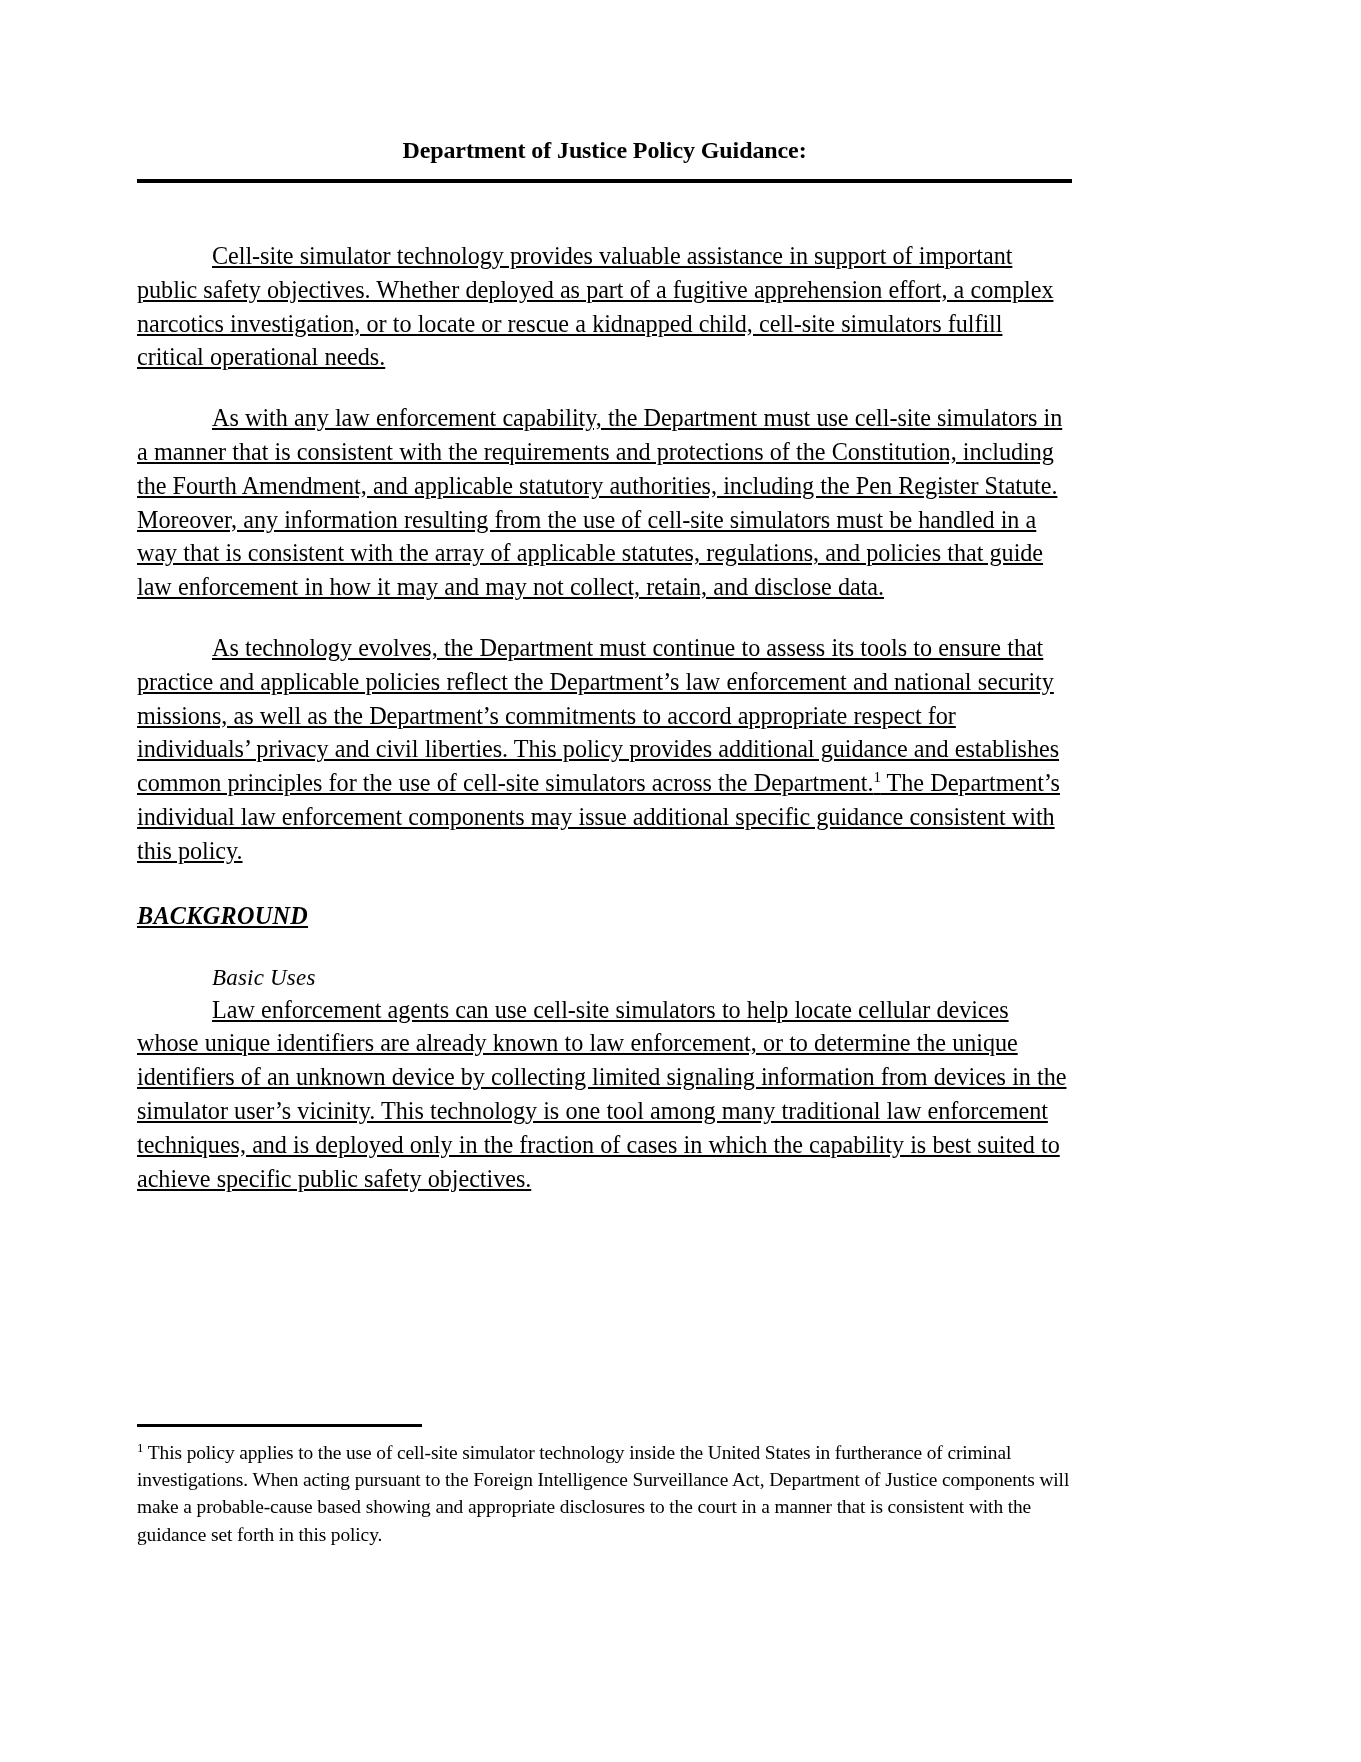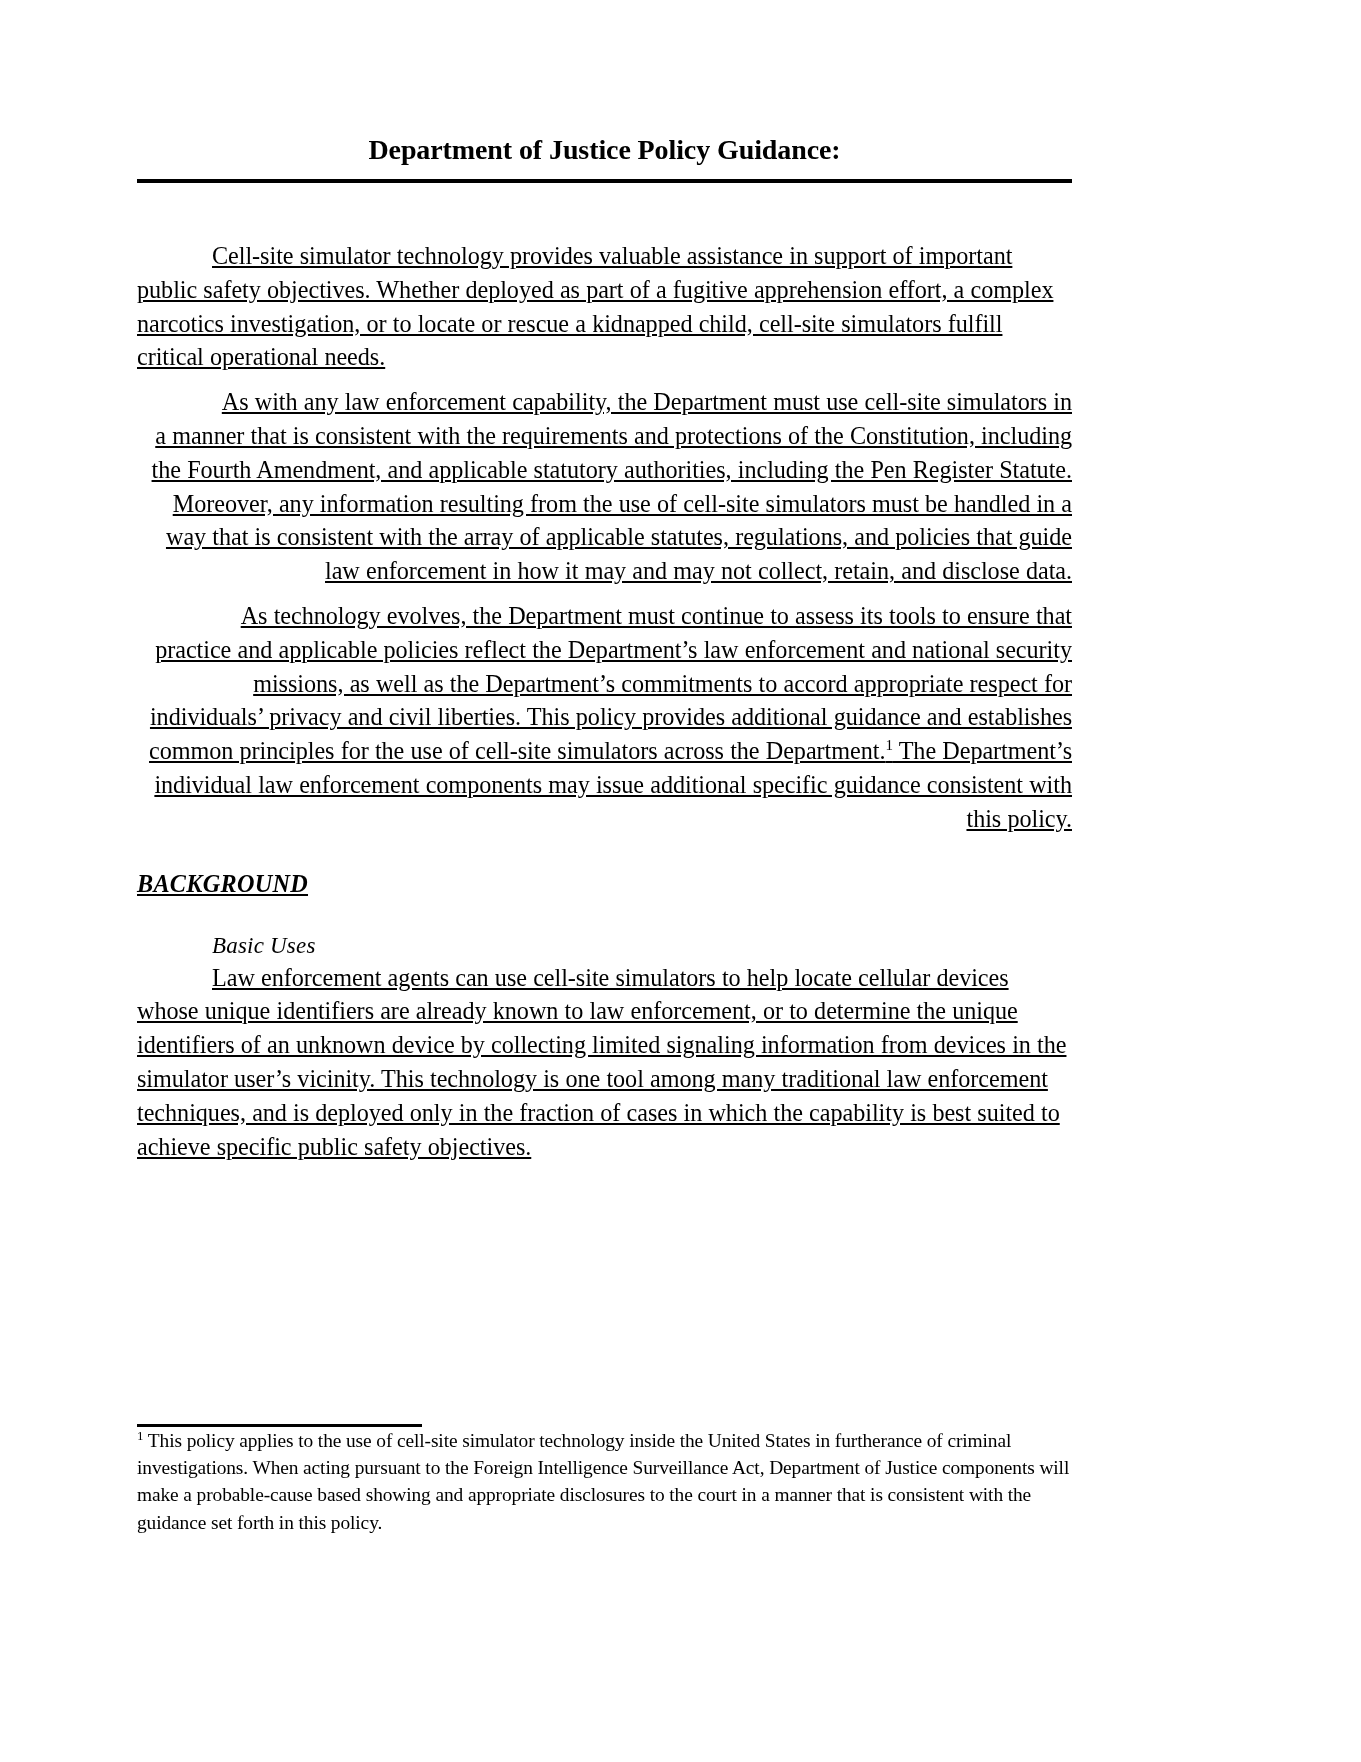--- a/index.html
+++ b/index.html
@@ -25,21 +25,21 @@
     top: 0;
     width: 935px;
   }
 
   
   .title-block {
     padding-top: 132px;
     text-align: center;
   }
   .title-line {
-    font-size: 28px;
+    font-size: 24px;
     font-weight: bold;
     line-height: 36px;
     letter-spacing: -0.1px;
   }
   .title-rule {
     margin-top: 11px;
     height: 0;
     border-top: 4px solid #000;
   }
 
@@ -51,22 +51,21 @@
     font-size: 24.2px;
     line-height: 33.8px;
     margin: 0 0 0 0;
     text-align: left;
     text-indent: 75px;
     letter-spacing: -0.05px;
     word-spacing: 0.2px;
     text-decoration: underline;
   }
   p.para + p.para {
-    margin-top: 11px;
-    text-align: right;
+    margin-top: 27px;
   }
   .sup {
     font-size: 15px;
     vertical-align: 9px;
     line-height: 0;
   }
 
   h2.section-heading {
     font-size: 24.2px;
     font-weight: bold;
@@ -95,20 +94,21 @@
     left: 137px;
     top: 1424px;
     width: 935px;
   }
   .footnote-rule {
     width: 285px;
     height: 0;
     border-top: 3px solid #000;
   }
   .footnote-text {
+    margin-top: 12px;
     font-size: 19.4px;
     line-height: 27.2px;
     text-align: left;
     letter-spacing: -0.1px;
   }
   .footnote-sup {
     font-size: 13px;
     vertical-align: 7px;
     line-height: 0;
   }

